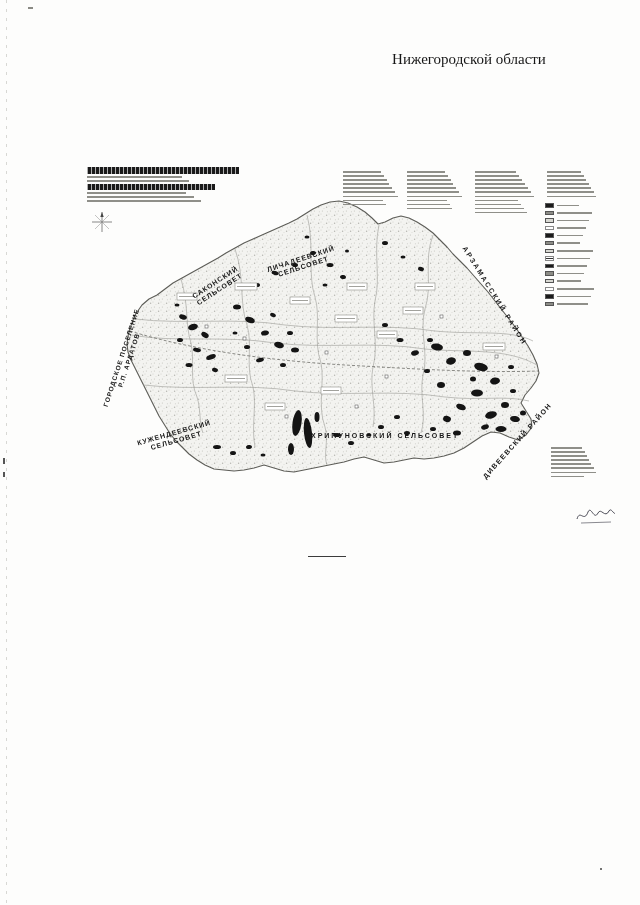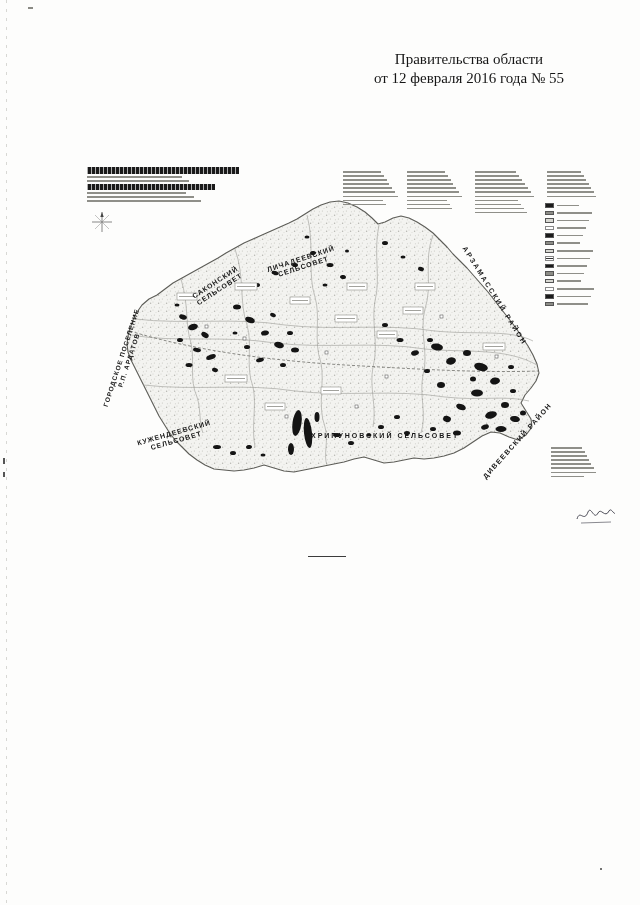--- a/index.html
+++ b/index.html
@@ -73,22 +73,21 @@
 
 <div class="page">
 
   <div class="edge-line"></div>
   <div class="edge-mark m1"></div>
   <div class="edge-mark m2"></div>
   <div class="speck-top"></div>
   <div class="speck-dot"></div>
 
   <div class="doc-header">
-    <div>Правительства области</div>
-    <div>от 12 февраля 2016 года № 55</div>
+    <div>Нижегородской области</div>
   </div>
 
   <div class="map-figure">
 
     <svg class="district-svg" width="460" height="362" viewBox="0 0 460 362">
       <defs>
         <pattern id="speck" width="8" height="8" patternUnits="userSpaceOnUse">
           <rect width="8" height="8" fill="#f3f3f0"></rect>
           <circle cx="1.6" cy="2.2" r="0.7" fill="#b5b5af"></circle>
           <circle cx="5.4" cy="6" r="0.6" fill="#c4c4be"></circle>

